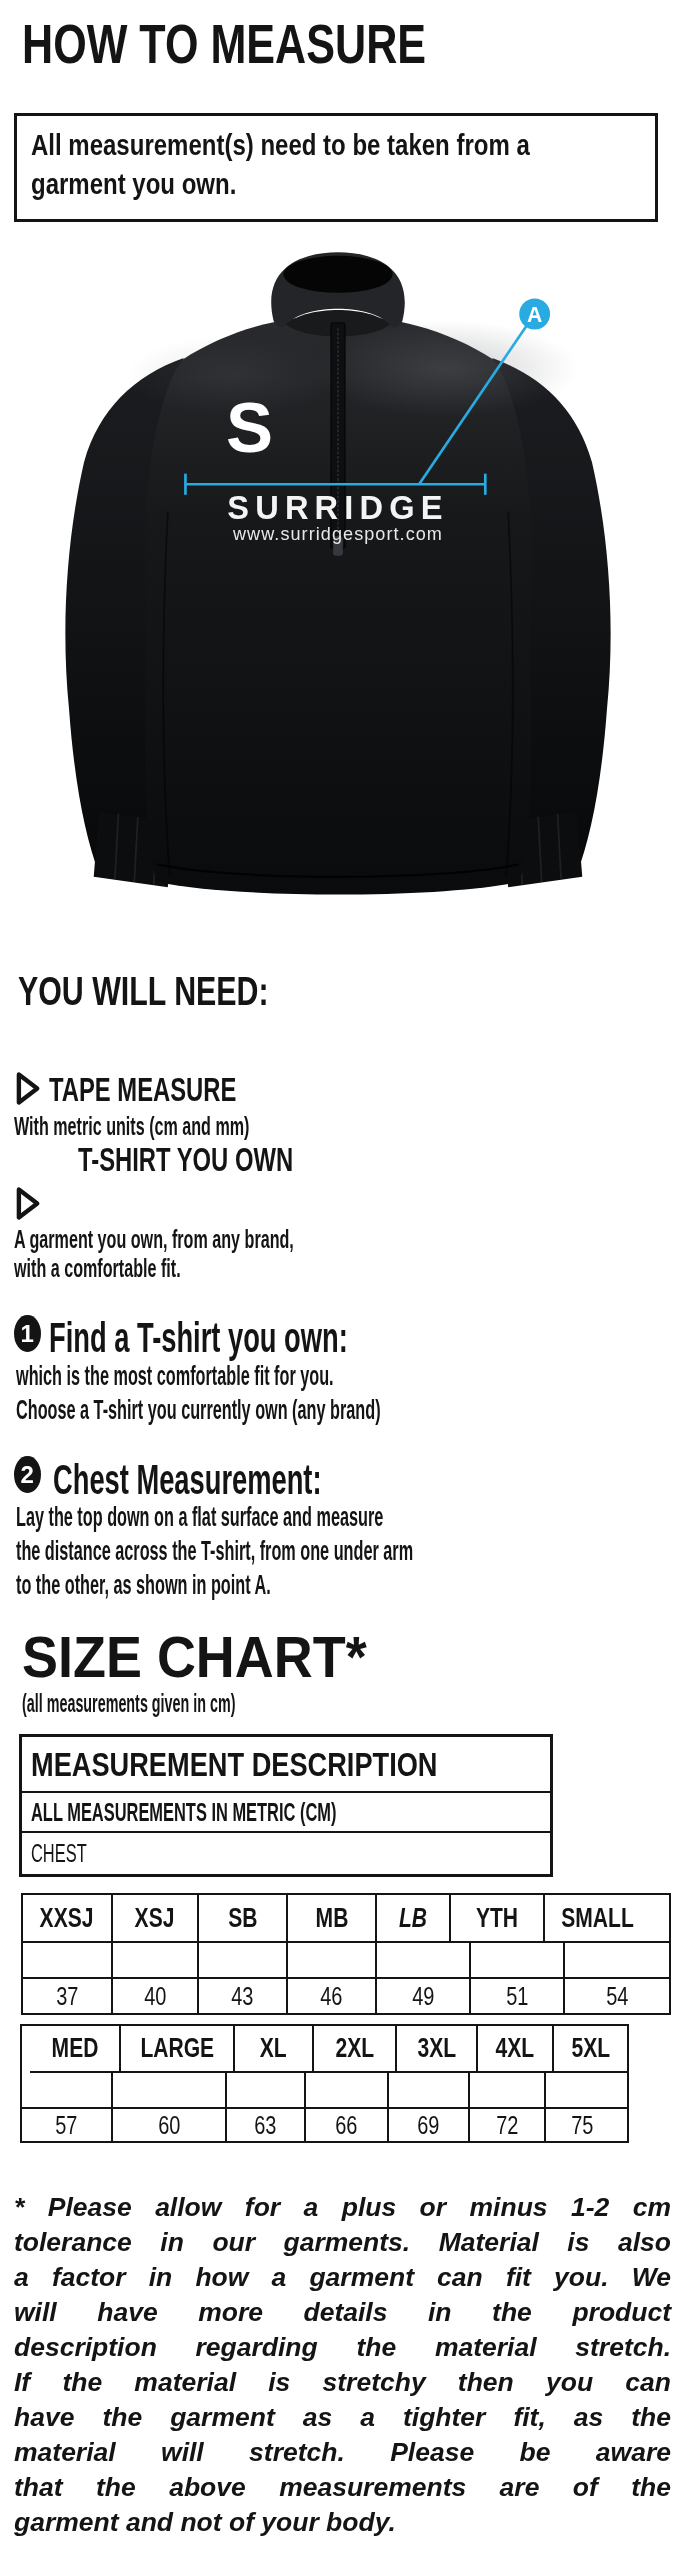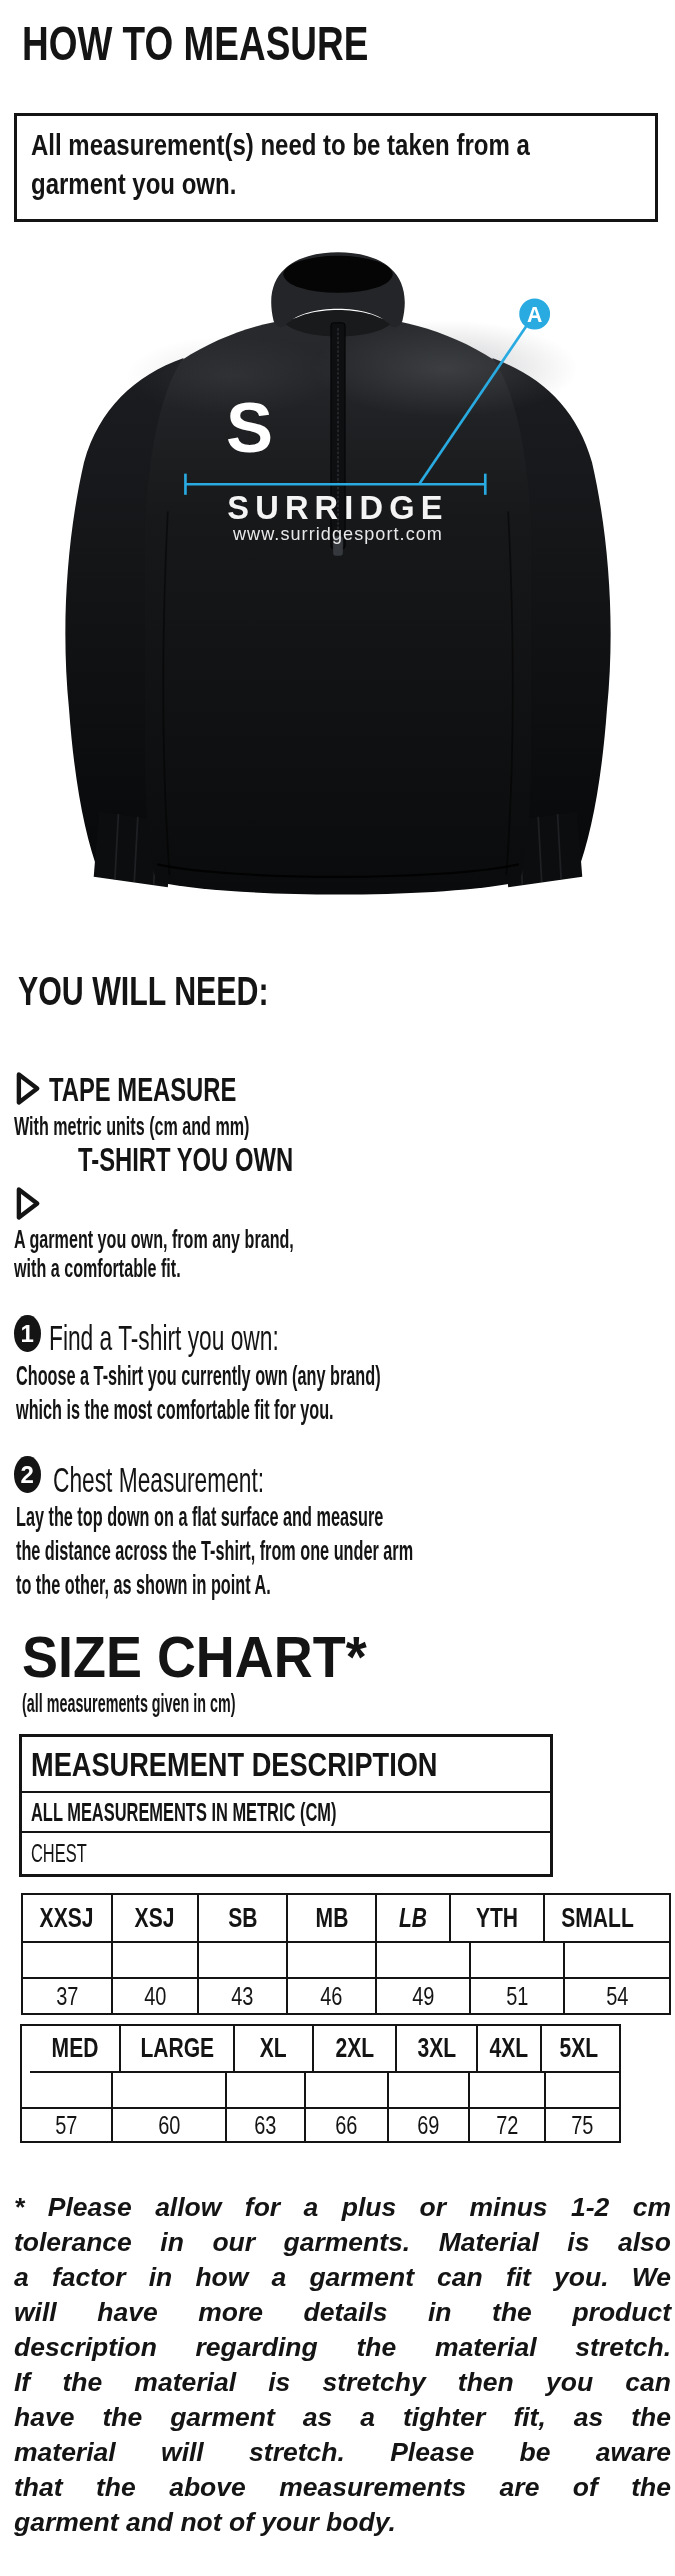--- a/index.html
+++ b/index.html
@@ -3,25 +3,25 @@
 <meta charset="utf-8">
 <style>
   html,body{margin:0;padding:0;}
   body{
     width:676px;height:2576px;position:relative;background:#ffffff;
     font-family:"Liberation Sans", sans-serif;color:#141414;overflow:hidden;
   }
   .abs{position:absolute;}
   .cond{display:inline-block;white-space:nowrap;transform:scaleX(var(--sx,1));transform-origin:0 50%;}
   .ctr .cond{transform-origin:50% 50%;}
-  .h1{font-size:48px;font-weight:800;letter-spacing:0px;line-height:64px;}
+  .h1{font-size:56px;font-weight:800;letter-spacing:0px;line-height:64px;}
   .h2{font-size:58px;font-weight:800;line-height:62px;}
   .h3{font-size:41px;font-weight:800;line-height:44px;}
   .h4{font-size:34px;font-weight:800;line-height:39px;}
-  .stept{font-size:35px;font-weight:400;line-height:39px;}
+  .stept{font-size:42px;font-weight:700;line-height:39px;}
   .sub{font-size:25.6px;font-weight:700;line-height:29px;}
   .body{font-size:28px;font-weight:700;line-height:34px;}
   .notice{border:3.5px solid #141414;box-sizing:border-box;padding:8.8px 14px 0 14px;}
   .notice-line{font-size:30px;font-weight:700;line-height:39px;}
   .badge{
     width:26.5px;height:37px;border-radius:50%;background:#141414;color:#fff;
     display:flex;align-items:center;justify-content:center;
     font-size:24px;font-weight:800;
   }
   
@@ -146,22 +146,22 @@
     <div><span class="cond" style="--sx: 0.63;">with a comfortable fit.</span></div>
   </div>
 
 <div class="abs badge" style="left:14px;top:1315px;">
   <span>1</span>
 </div>
 <div class="abs stept" style="left:49px;top:1318px;">
   <span class="cond" style="--sx:0.65">Find a T-shirt you own:</span>
 </div>
 <div class="abs body" style="left:16px;top:1359px;">
+    <div><span class="cond" style="--sx: 0.58;">which is the most comfortable fit for you.</span></div>
     <div><span class="cond" style="--sx: 0.58;">Choose a T-shirt you currently own (any brand)</span></div>
-    <div><span class="cond" style="--sx: 0.58;">which is the most comfortable fit for you.</span></div>
   </div>
 
 <div class="abs badge" style="left:14px;top:1456px;">
   <span>2</span>
 </div>
 <div class="abs stept" style="left:53px;top:1460px;">
   <span class="cond" style="--sx:0.65">Chest Measurement:</span>
 </div>
 <div class="abs body" style="left:16px;top:1500px;">
     <div><span class="cond" style="--sx: 0.58;">Lay the top down on a flat surface and measure</span></div>
@@ -255,21 +255,21 @@
       </div>
       <div class="tcell th" style="width: 79px;">
         <span class="cond" style="--sx: 0.78;">XL</span>
       </div>
       <div class="tcell th" style="width: 83px;">
         <span class="cond" style="--sx: 0.78;">2XL</span>
       </div>
       <div class="tcell th" style="width: 81px;">
         <span class="cond" style="--sx: 0.78;">3XL</span>
       </div>
-      <div class="tcell th" style="width: 64px; justify-content: center;">
+      <div class="tcell th" style="width: 76px; justify-content: center;">
         <span class="cond" style="--sx: 0.78;">4XL</span>
       </div>
       <div class="tcell th" style="width: 73px;">
         <span class="cond" style="--sx: 0.78;">5XL</span>
       </div>
     </div>
     <div class="trow" style="height: 34px;">
       <div class="tcell sp" style="width: 91px;"></div>
       <div class="tcell sp" style="width: 114px;"></div>
       <div class="tcell sp" style="width: 79px;"></div>

